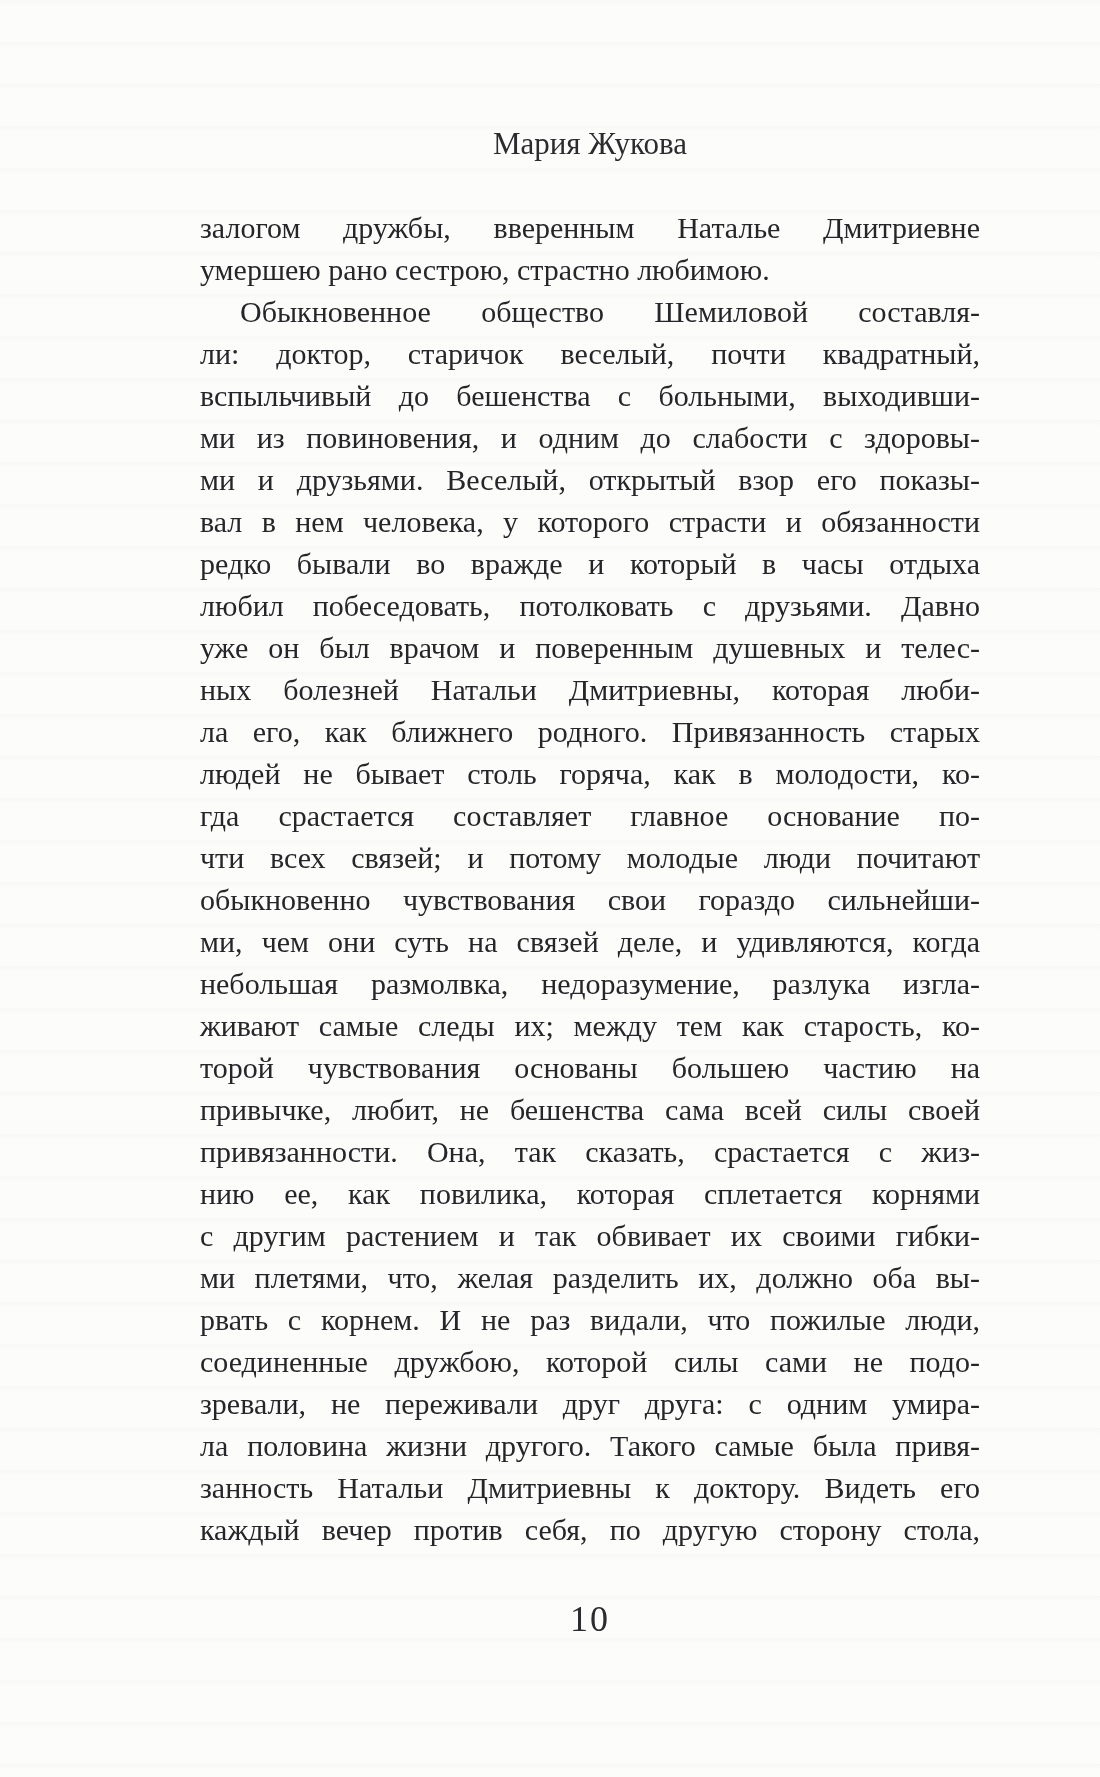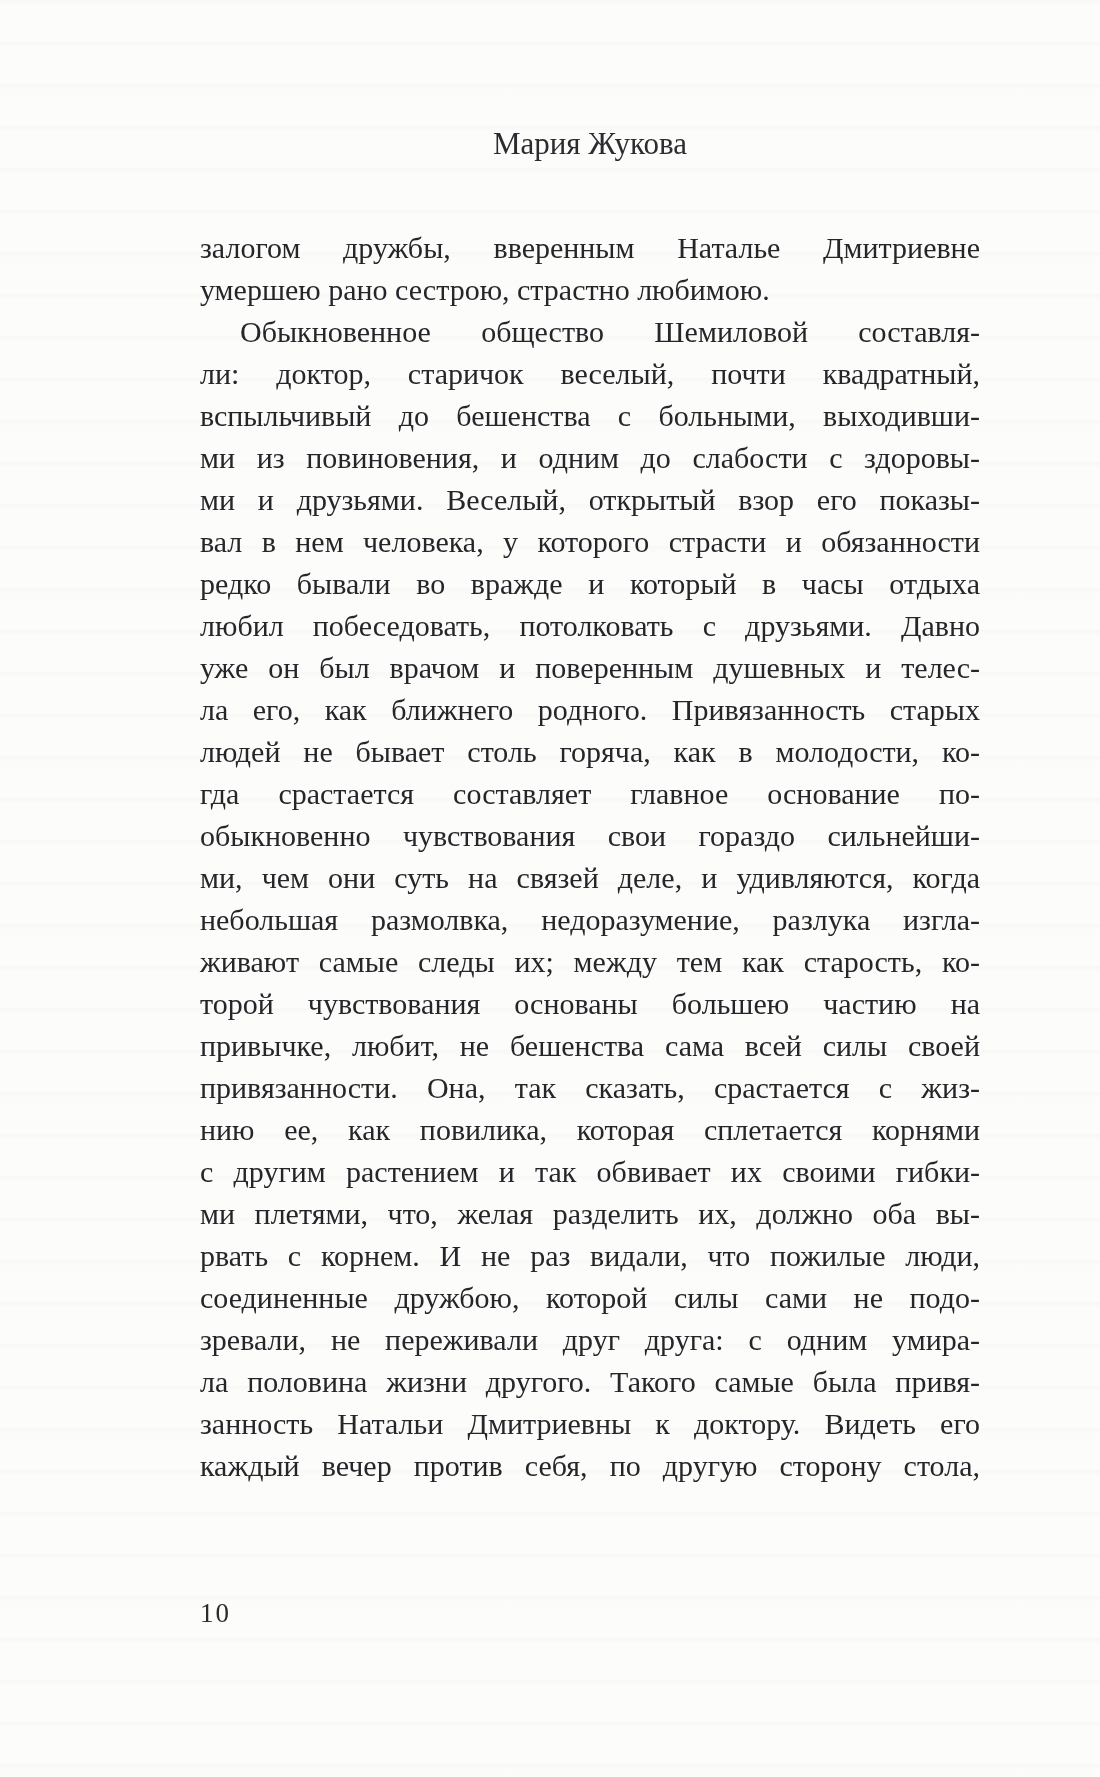--- a/index.html
+++ b/index.html
@@ -37,41 +37,41 @@
     color: #2c2c30;
   }
   .text-block {
     position: absolute;
     left: 200px;
     top: 207px;
     width: 780px;
     font-size: 30px;
     line-height: 42px;
     color: #26262a;
-    margin-top: 20px;
   }
   .line {
     height: 42px;
     white-space: nowrap;      
     text-align: justify;
     text-align-last: justify;
     white-space: normal;
   }
   .line.paragraph-end {
     text-align-last: left;
   }
   .line.paragraph-start {
     text-indent: 40px;
   }
   .page-number {
     position: absolute;
     left: 200px;
     top: 1598px;
     width: 780px;
-    font-size: 27px;
+    text-align: center;
+    font-size: 36px;
     letter-spacing: 2px;
     color: #2c2c30;
     font-variant-numeric: oldstyle-nums;
   }
 </style>
 </head>
 <body>
 
 <div class="page">
   <div class="running-header">Мария Жукова</div>
@@ -81,23 +81,25 @@
       <div class="line paragraph-end">умершею рано сестрою, страстно любимою.</div>
       <div class="line paragraph-start">Обыкновенное общество Шемиловой составля-</div>
       <div class="line">ли: доктор, старичок веселый, почти квадратный,</div>
       <div class="line">вспыльчивый до бешенства с больными, выходивши-</div>
       <div class="line">ми из повиновения, и одним до слабости с здоровы-</div>
       <div class="line">ми и друзьями. Веселый, открытый взор его показы-</div>
       <div class="line">вал в нем человека, у которого страсти и обязанности</div>
       <div class="line">редко бывали во вражде и который в часы отдыха</div>
       <div class="line">любил побеседовать, потолковать с друзьями. Давно</div>
       <div class="line">уже он был врачом и поверенным душевных и телес-</div>
+      <div class="line">ных болезней Натальи Дмитриевны, которая люби-</div>
       <div class="line">ла его, как ближнего родного. Привязанность старых</div>
       <div class="line">людей не бывает столь горяча, как в молодости, ко-</div>
       <div class="line">гда срастается составляет главное основание по-</div>
+      <div class="line">чти всех связей; и потому молодые люди почитают</div>
       <div class="line">обыкновенно чувствования свои гораздо сильнейши-</div>
       <div class="line">ми, чем они суть на связей деле, и удивляются, когда</div>
       <div class="line">небольшая размолвка, недоразумение, разлука изгла-</div>
       <div class="line">живают самые следы их; между тем как старость, ко-</div>
       <div class="line">торой чувствования основаны большею частию на</div>
       <div class="line">привычке, любит, не бешенства сама всей силы своей</div>
       <div class="line">привязанности. Она, так сказать, срастается с жиз-</div>
       <div class="line">нию ее, как повилика, которая сплетается корнями</div>
       <div class="line">с другим растением и так обвивает их своими гибки-</div>
       <div class="line">ми плетями, что, желая разделить их, должно оба вы-</div>

